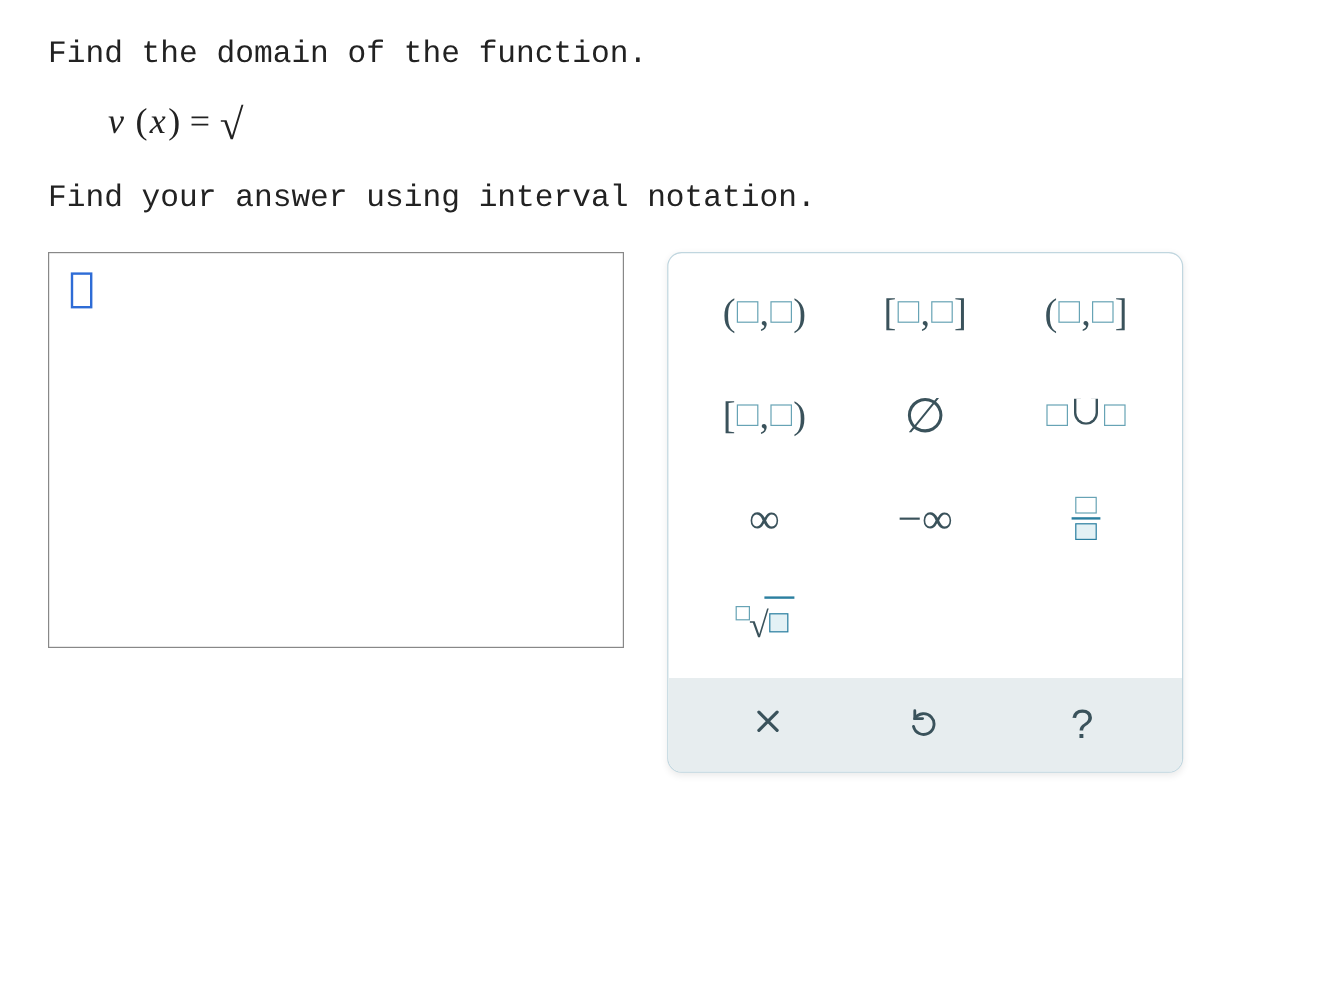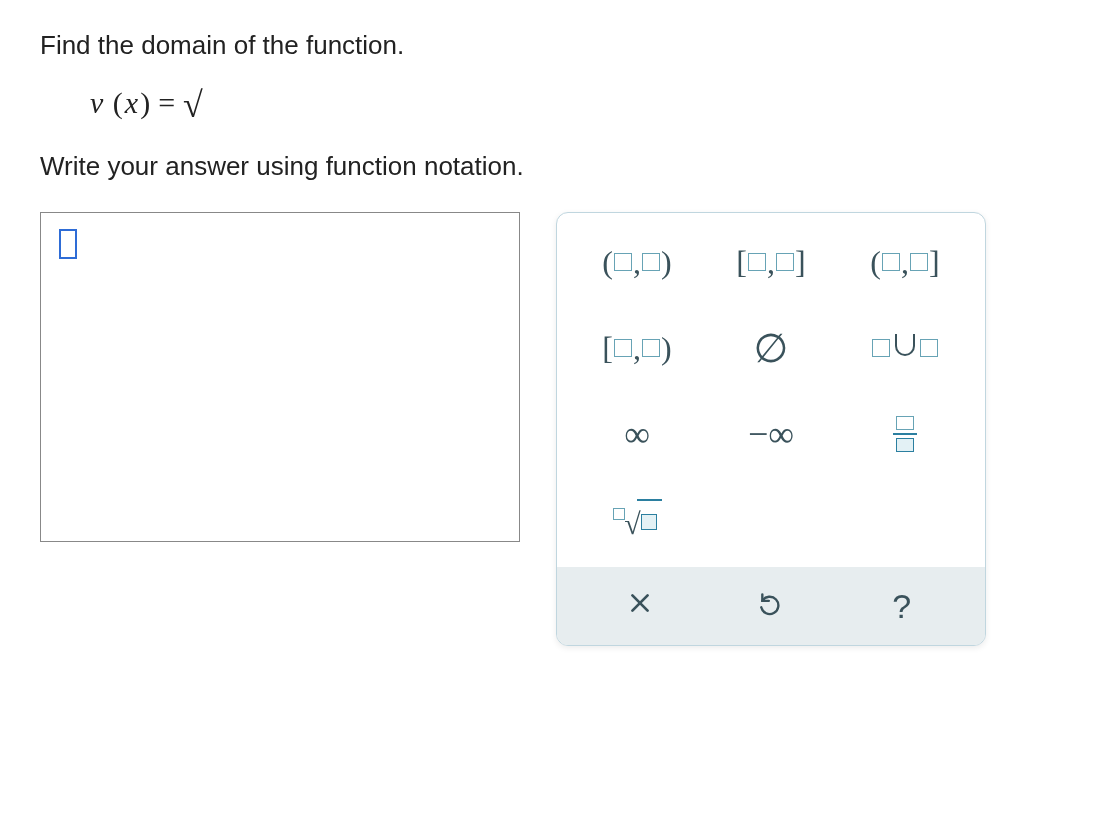--- a/index.html
+++ b/index.html
@@ -5,21 +5,21 @@
   * { box-sizing: border-box; }
   body {
     margin: 0;
     padding: 30px 40px;
     font-family: Arial, Helvetica, sans-serif;
     font-size: 26px;
     color: #222;
     width: 1102px;
     background: #fff;
   }
-  .prompt-line { margin-bottom: 24px; }
+  .prompt-line { margin-bottom: 24px; font-family: Liberation Mono, monospace; }
   .equation {
     font-family: "Times New Roman", serif;
     font-style: italic;
     font-size: 30px;
     margin: 18px 0 30px 50px;
     display: flex;
     align-items: center;
   }
   .eq-lhs { display: inline-flex; align-items: baseline; }
   .eq-var { font-style: italic; }
@@ -160,21 +160,21 @@
     <span class="eq-paren">(</span>
       <span class="eq-var">x</span>
       <span class="eq-paren">)</span>
   </span>
   <span class="eq-eq">=</span>
   <span class="sqrt">
     <span class="sqrt-sym">√</span>
   </span>
 </div>
 
-<div class="prompt-line">Write your answer using function notation.</div>
+<div class="prompt-line">Find your answer using interval notation.</div>
 
 <div class="answer-area">
   <div class="answer-box">
     <span class="answer-placeholder"></span>
   </div>
 
   <div class="keypad">
     <div class="keypad-grid">
       <div class="key interval">(<span class="ph"></span>,<span class="ph"></span>)</div>
       <div class="key interval">[<span class="ph"></span>,<span class="ph"></span>]</div>

